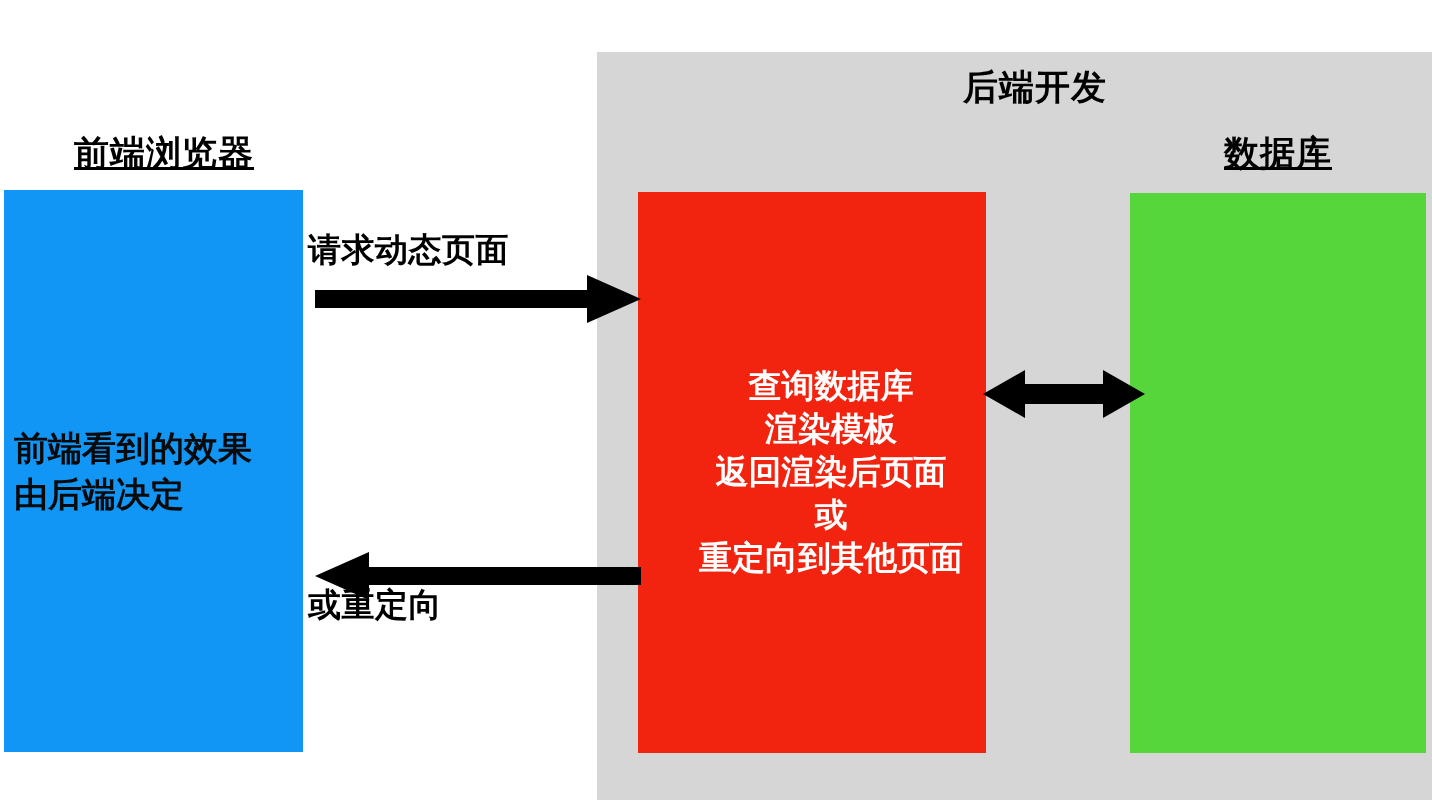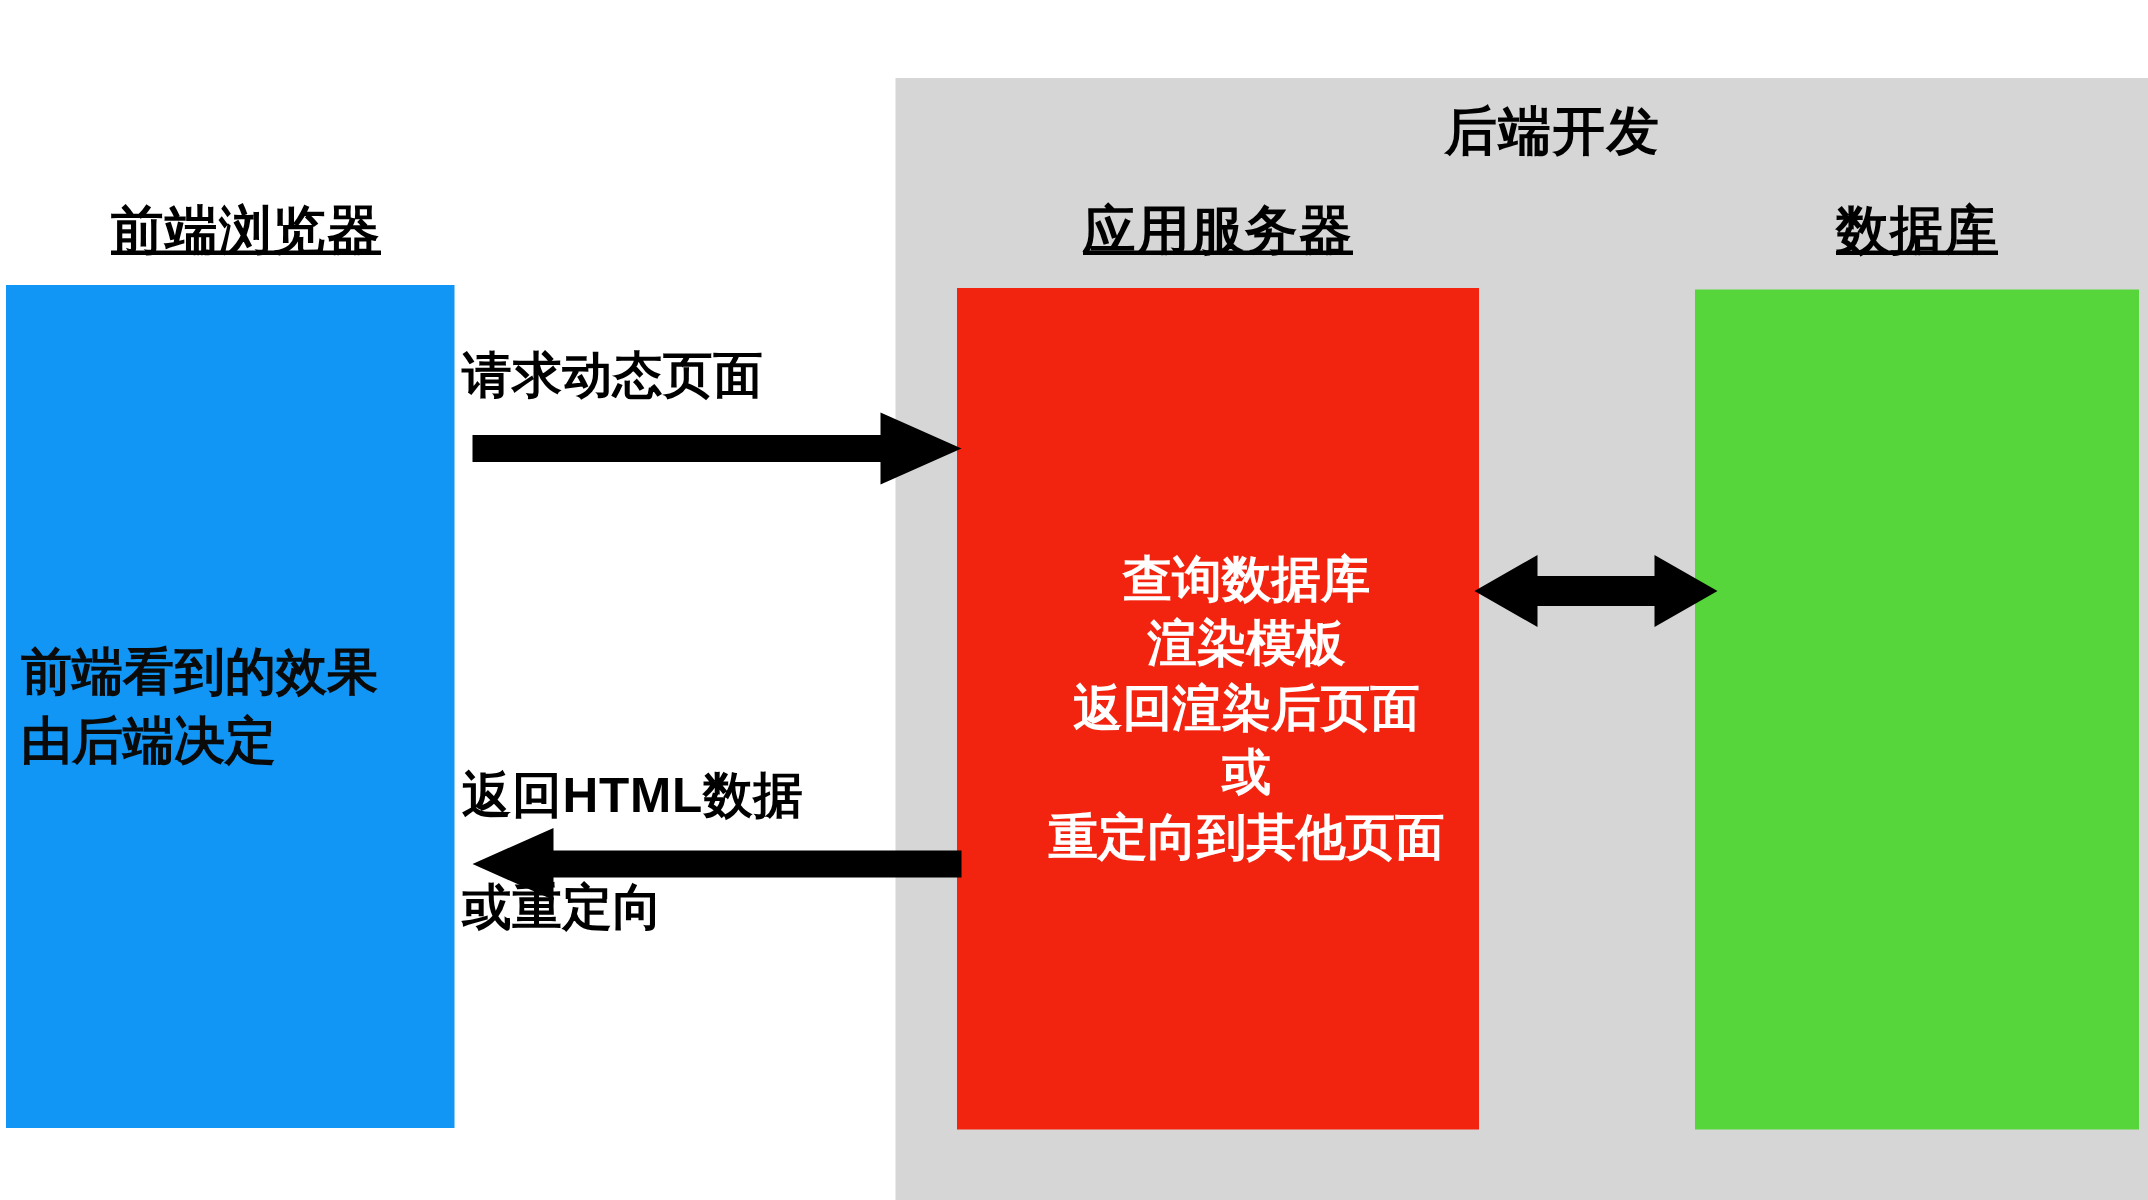--- a/index.html
+++ b/index.html
@@ -143,21 +143,20 @@
 <body>
 
 <div class="canvas">
 
   <div class="backend-panel"></div>
 
   <div class="panel-title">后端开发</div>
 
   <div class="col-label label-frontend">前端浏览器</div>
 
-  <div class="col-label label-appserver">应用服务器</div>
 
   <div class="col-label label-database">数据库</div>
 
   <div class="box box-frontend">
     <div class="box-text">前端看到的效果
 由后端决定</div>
   </div>
 
   <div class="box box-appserver">
     <div class="box-text">查询数据库
@@ -174,21 +173,20 @@
   <svg class="arrow-svg arrow-req" viewBox="0 0 326 48">
     <polygon points="0,15 272,15 272,0 326,24 272,48 272,33 0,33" fill="#000000"></polygon>
   </svg>
 
   <div class="arrow-caption cap-req">请求动态页面</div>
 
   <svg class="arrow-svg arrow-resp" viewBox="0 0 326 48">
     <polygon points="326,15 54,15 54,0 0,24 54,48 54,33 326,33" fill="#000000"></polygon>
   </svg>
 
-  <div class="arrow-caption cap-resp-top">返回HTML数据</div>
 
   <div class="arrow-caption cap-resp-bot">或重定向</div>
 
   <svg class="arrow-svg arrow-db" viewBox="0 0 162 52">
     <polygon points="0,26 42,2 42,16 120,16 120,2 162,26 120,50 120,36 42,36 42,50" fill="#000000"></polygon>
   </svg>
 
 </div>
 
 </body></html>

